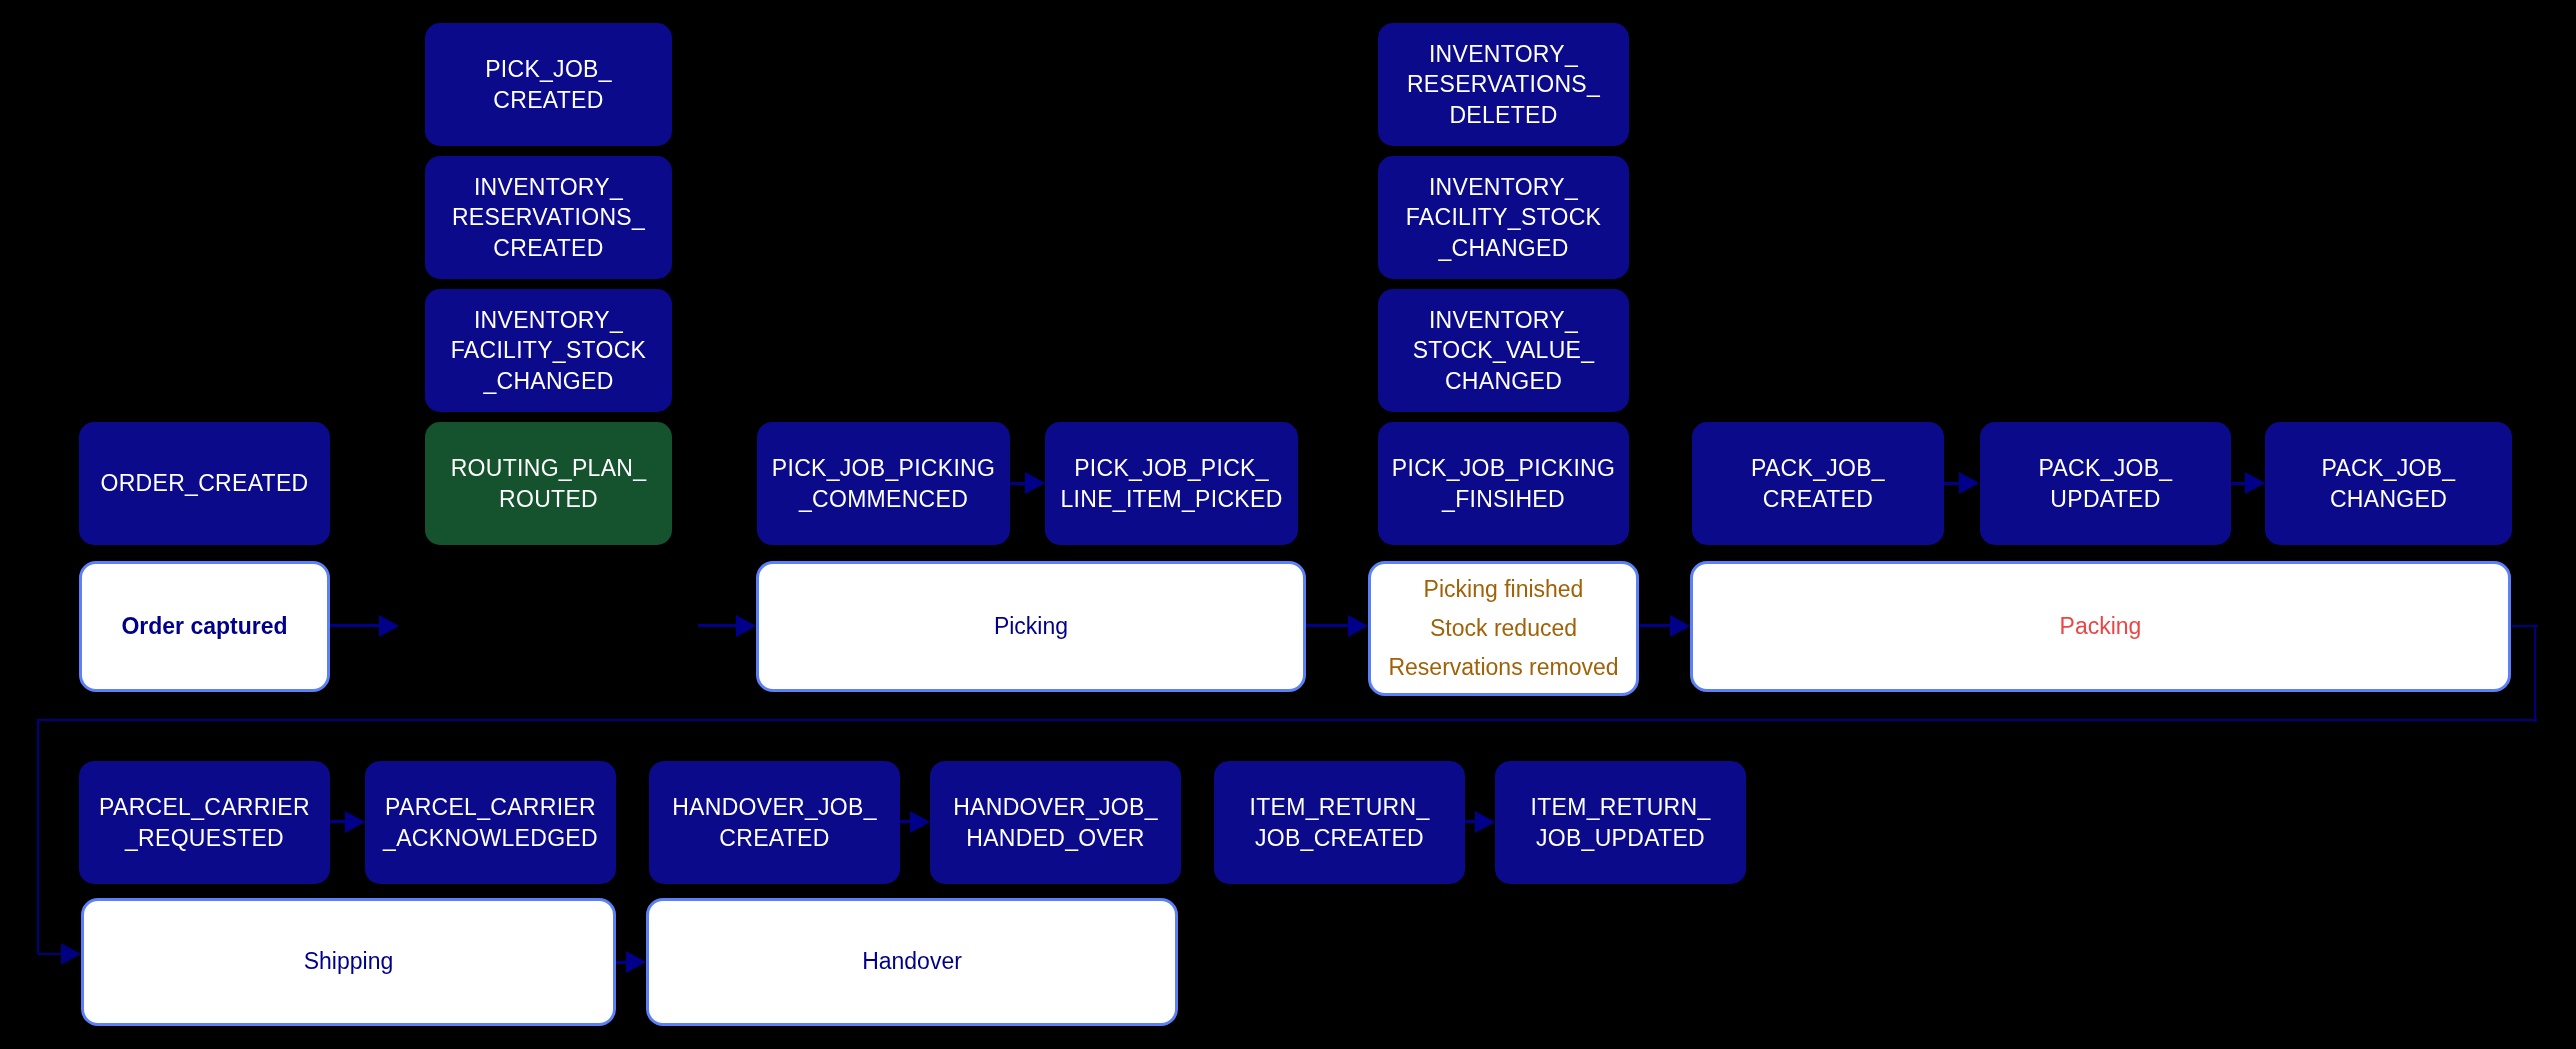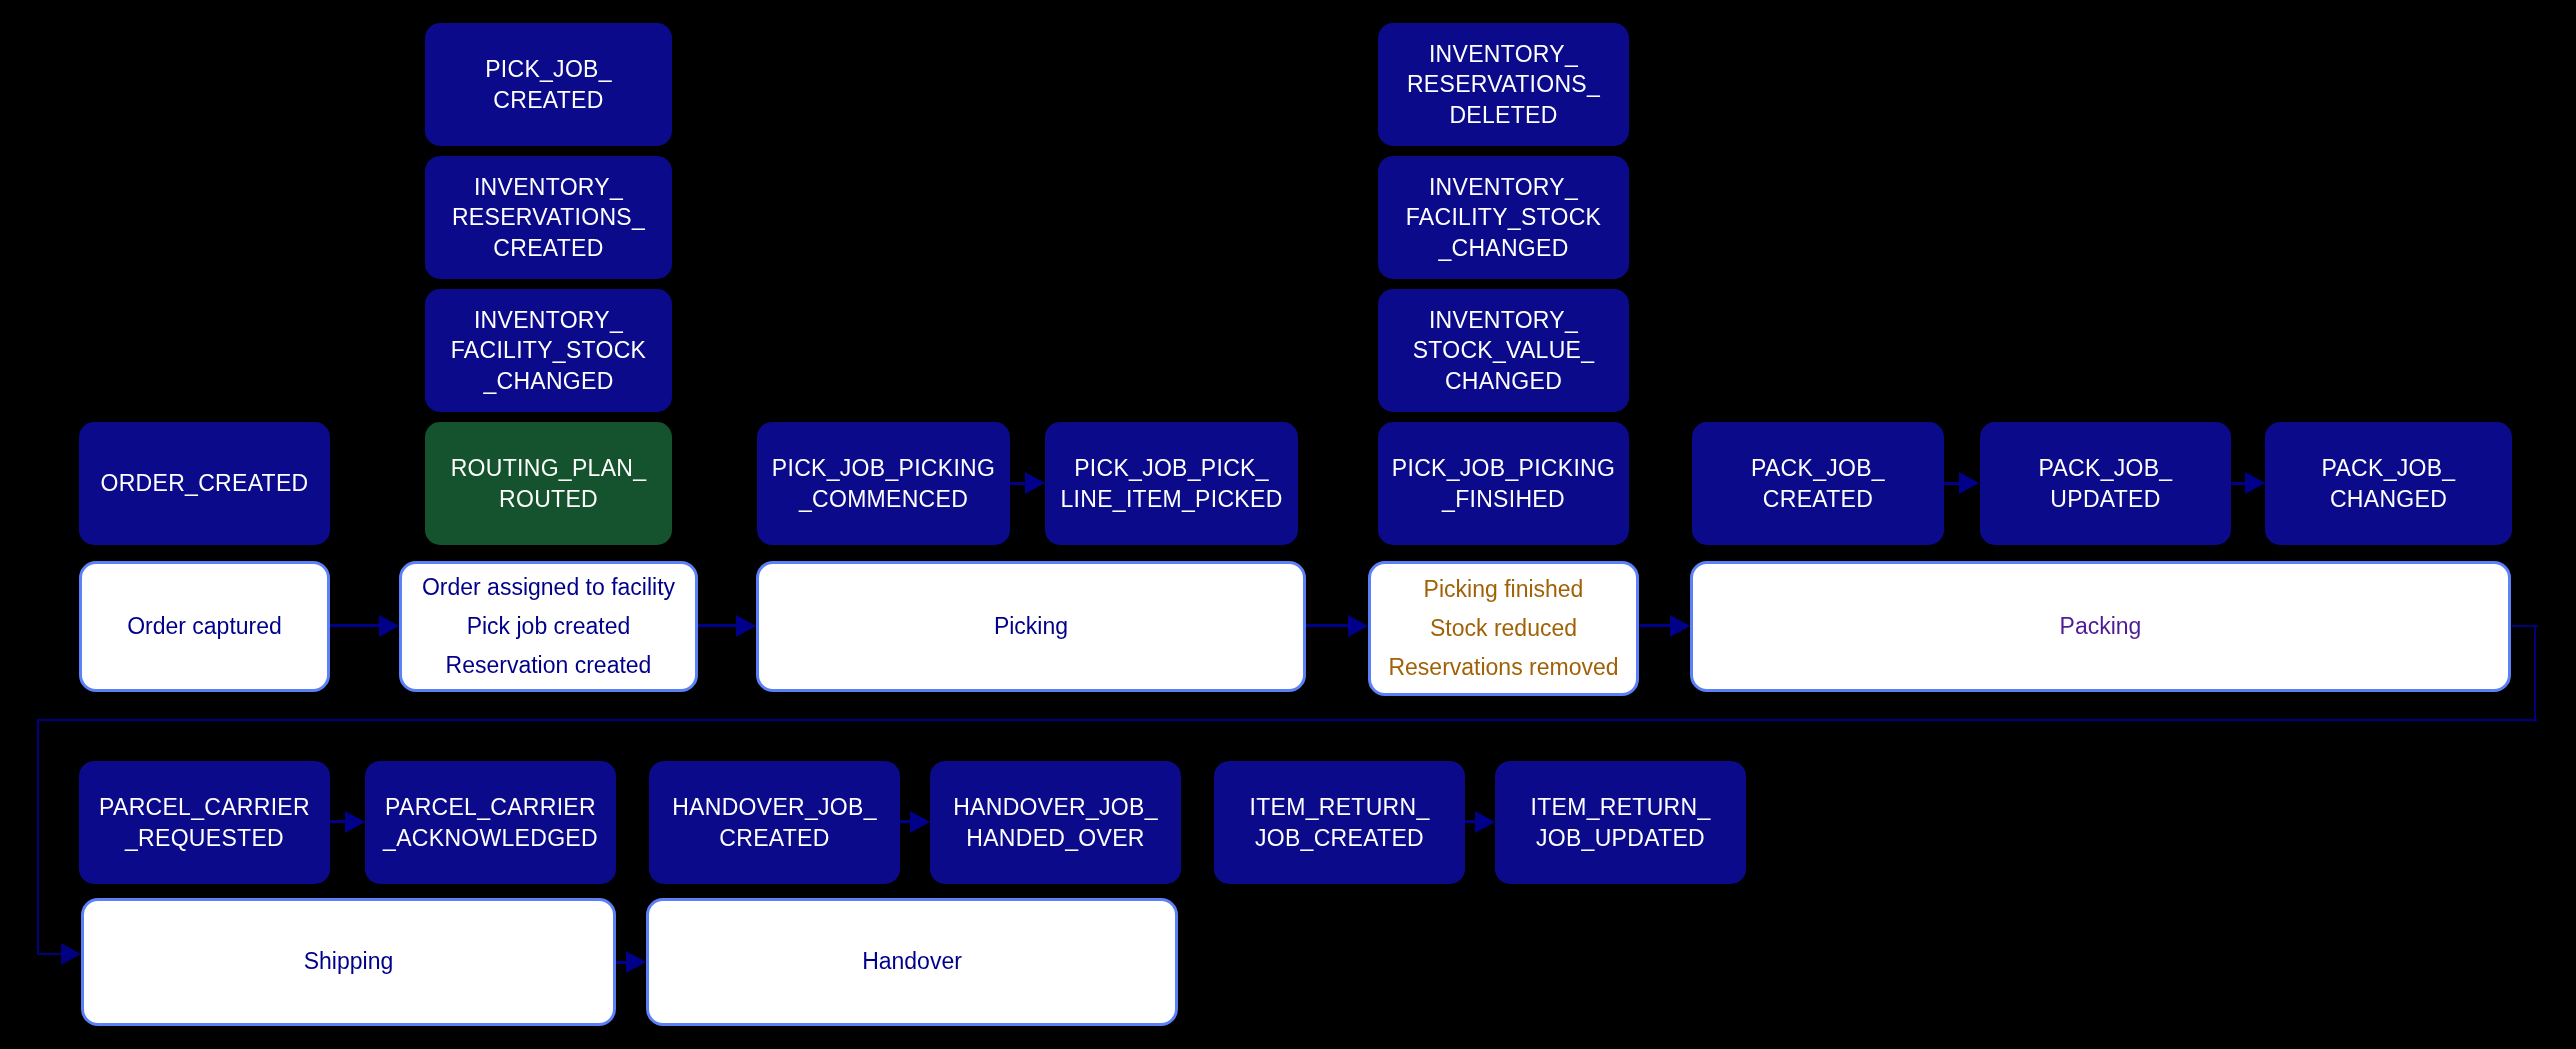--- a/index.html
+++ b/index.html
@@ -115,37 +115,32 @@
       <div>HANDED_OVER</div>
     </div>
     <div class="event-node" style="left: 1214px; top: 761px; width: 251px; height: 123px; background: rgb(10, 10, 138); color: rgb(255, 255, 255);">
       <div>ITEM_RETURN_</div>
       <div>JOB_CREATED</div>
     </div>
     <div class="event-node" style="left: 1495px; top: 761px; width: 251px; height: 123px; background: rgb(10, 10, 138); color: rgb(255, 255, 255);">
       <div>ITEM_RETURN_</div>
       <div>JOB_UPDATED</div>
     </div>
-    <div class="stage-node" style="left: 79px; top: 561px; width: 251px; height: 131px; background: rgb(255, 255, 255); color: rgb(0, 0, 139); border: 3.2px solid rgb(91, 128, 248);">
+    <div class="stage-node" style="left: 79px; top: 561px; width: 251px; height: 131px; background: rgb(255, 255, 255); color: rgb(0, 0, 139); border: 3.2px solid rgb(91, 128, 248); font-weight: bold;">
       <div>Order captured</div>
-    </div>
-    <div class="stage-node" style="left: 399px; top: 561px; width: 299px; height: 131px; background: rgb(255, 255, 255); color: rgb(0, 0, 139); border: 3.2px solid rgb(91, 128, 248);">
-      <div>Order assigned to facility</div>
-      <div>Pick job created</div>
-      <div>Reservation created</div>
     </div>
     <div class="stage-node" style="left: 756px; top: 561px; width: 550px; height: 131px; background: rgb(255, 255, 255); color: rgb(0, 0, 139); border: 3.2px solid rgb(91, 128, 248);">
       <div>Picking</div>
     </div>
     <div class="stage-node" style="left: 1368px; top: 561px; width: 271px; height: 135px; background: rgb(255, 255, 255); color: #a16207; border: 3.2px solid rgb(91, 128, 248);">
       <div>Picking finished</div>
       <div>Stock reduced</div>
       <div>Reservations removed</div>
     </div>
-    <div class="stage-node" style="left: 1690px; top: 561px; width: 821px; height: 131px; background: rgb(255, 255, 255); color: #4c1d95; border: 3.2px solid rgb(91, 128, 248);">
+    <div class="stage-node" style="left: 1690px; top: 561px; width: 821px; height: 131px; background: rgb(255, 255, 255); color: #ef4444; border: 3.2px solid rgb(91, 128, 248);">
       <div>Packing</div>
     </div>
     <div class="stage-node" style="left: 81px; top: 898px; width: 535px; height: 128px; background: rgb(255, 255, 255); color: rgb(0, 0, 139); border: 3.2px solid rgb(91, 128, 248);">
       <div>Shipping</div>
     </div>
     <div class="stage-node" style="left: 646px; top: 898px; width: 532px; height: 128px; background: rgb(255, 255, 255); color: rgb(0, 0, 139); border: 3.2px solid rgb(91, 128, 248);">
       <div>Handover</div>
     </div>
     <div class="edge-line" style="left: 1010px; top: 482px; width: 18.5px; height: 3.2px; background: rgb(0, 0, 139);"></div>
     <div class="edge-head" style="left: 1025px; top: 472px; border-width: 11px 0px 11px 20px; border-color: transparent transparent transparent rgb(0, 0, 139);"></div>

